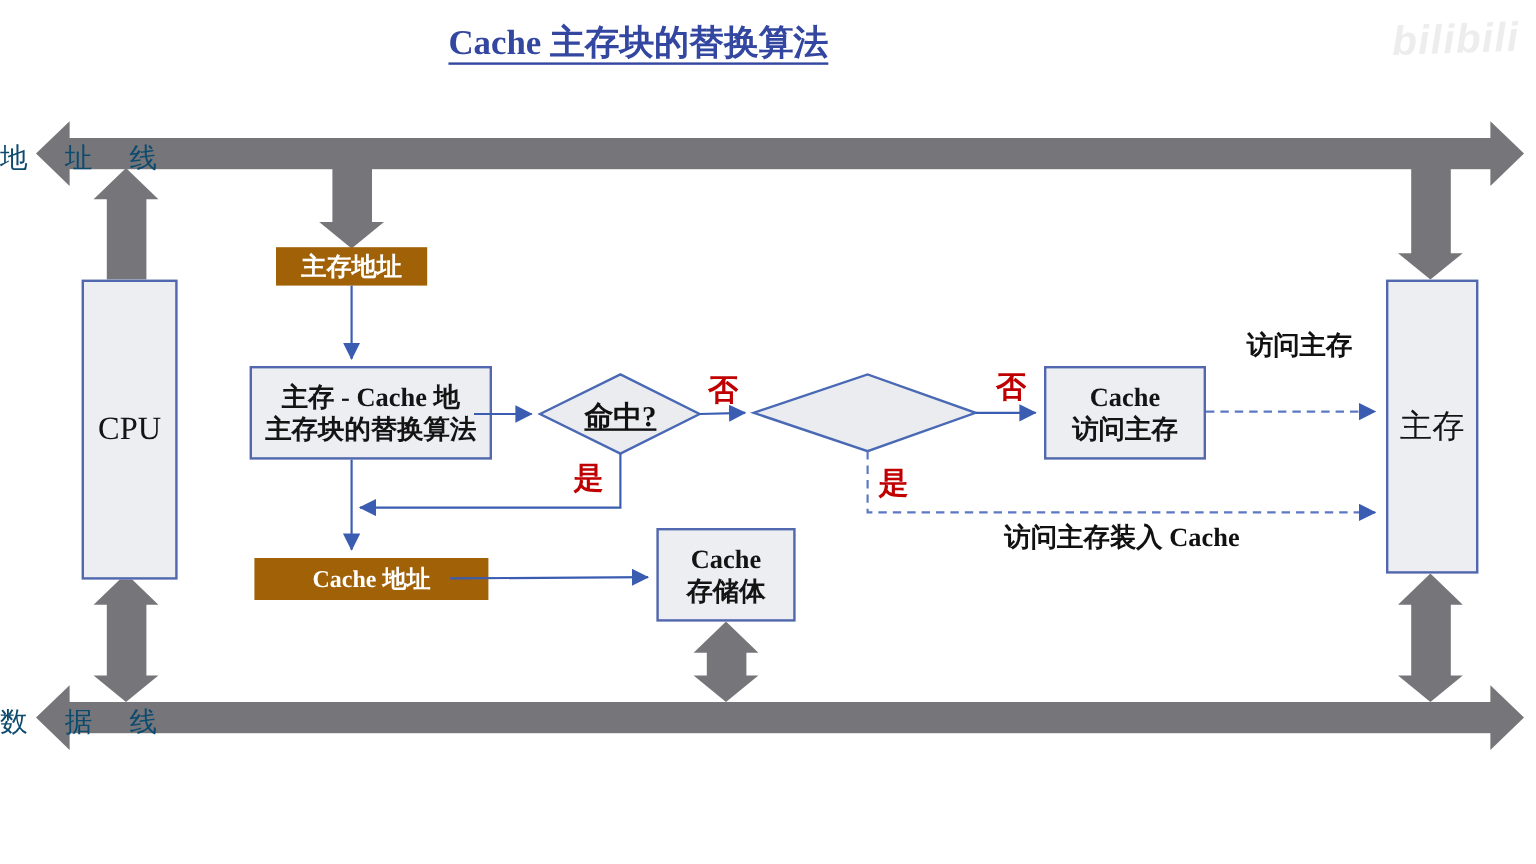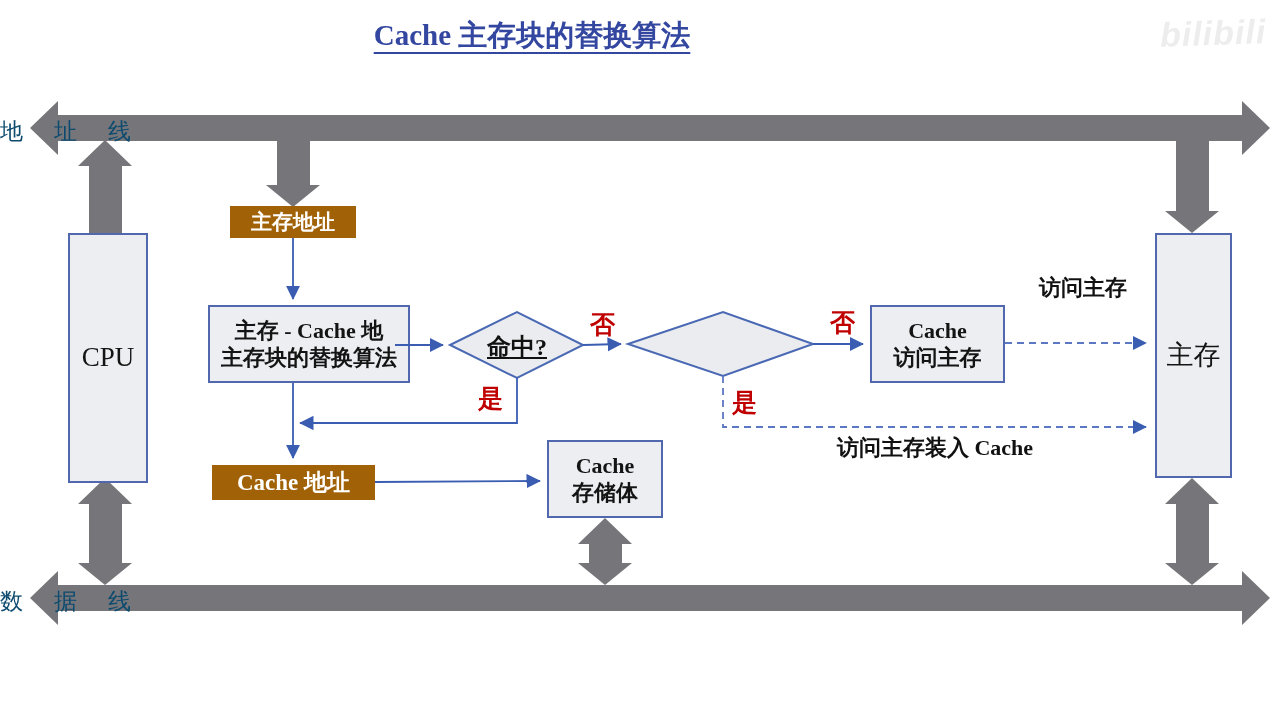--- a/index.html
+++ b/index.html
@@ -98,21 +98,21 @@
 
   <div class="box-blue" style="left:230px;top:206px;width:126px;height:32px;font-size:21px;">
     <span>主存地址</span>
   </div>
 
   <div class="box-light" style="left:208px;top:305px;width:202px;height:78px;font-size:22px;font-weight:bold;">
     <span>主存 - Cache 地</span>
     <span>主存块的替换算法</span>
   </div>
 
-  <div class="box-blue" style="left:212px;top:465px;width:163px;height:35px;font-size:23px;font-family:Liberation Serif, serif;">
+  <div class="box-blue" style="left:212px;top:465px;width:195px;height:35px;font-size:20px;font-family:Liberation Serif, serif;">
     <span>Cache 地址</span>
   </div>
 
   <div class="box-light" style="left:547px;top:440px;width:116px;height:78px;font-size:22px;font-weight:bold;">
     <span>Cache</span>
     <span>存储体</span>
   </div>
 
   <div class="box-light" style="left:870px;top:305px;width:135px;height:78px;font-size:22px;font-weight:bold;">
     <span>Cache</span>

